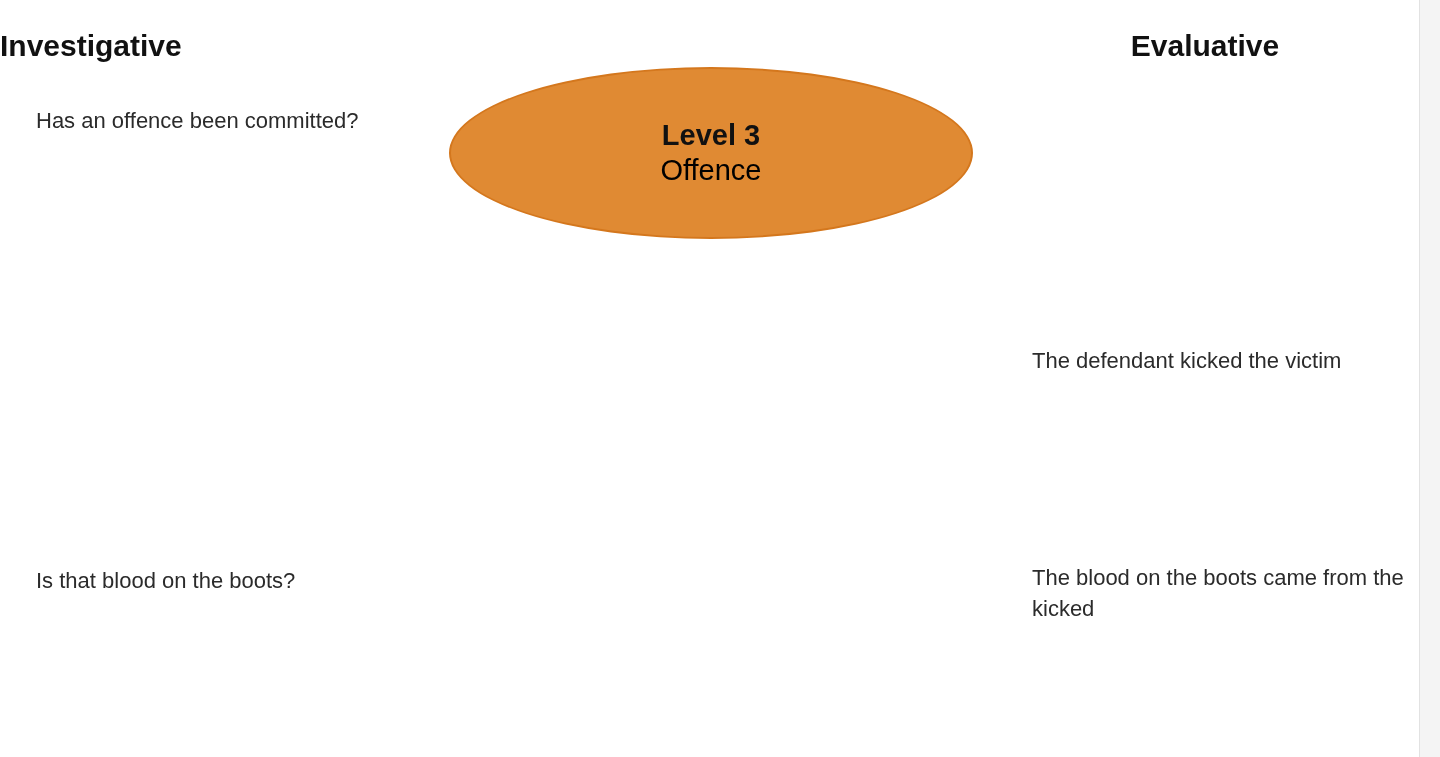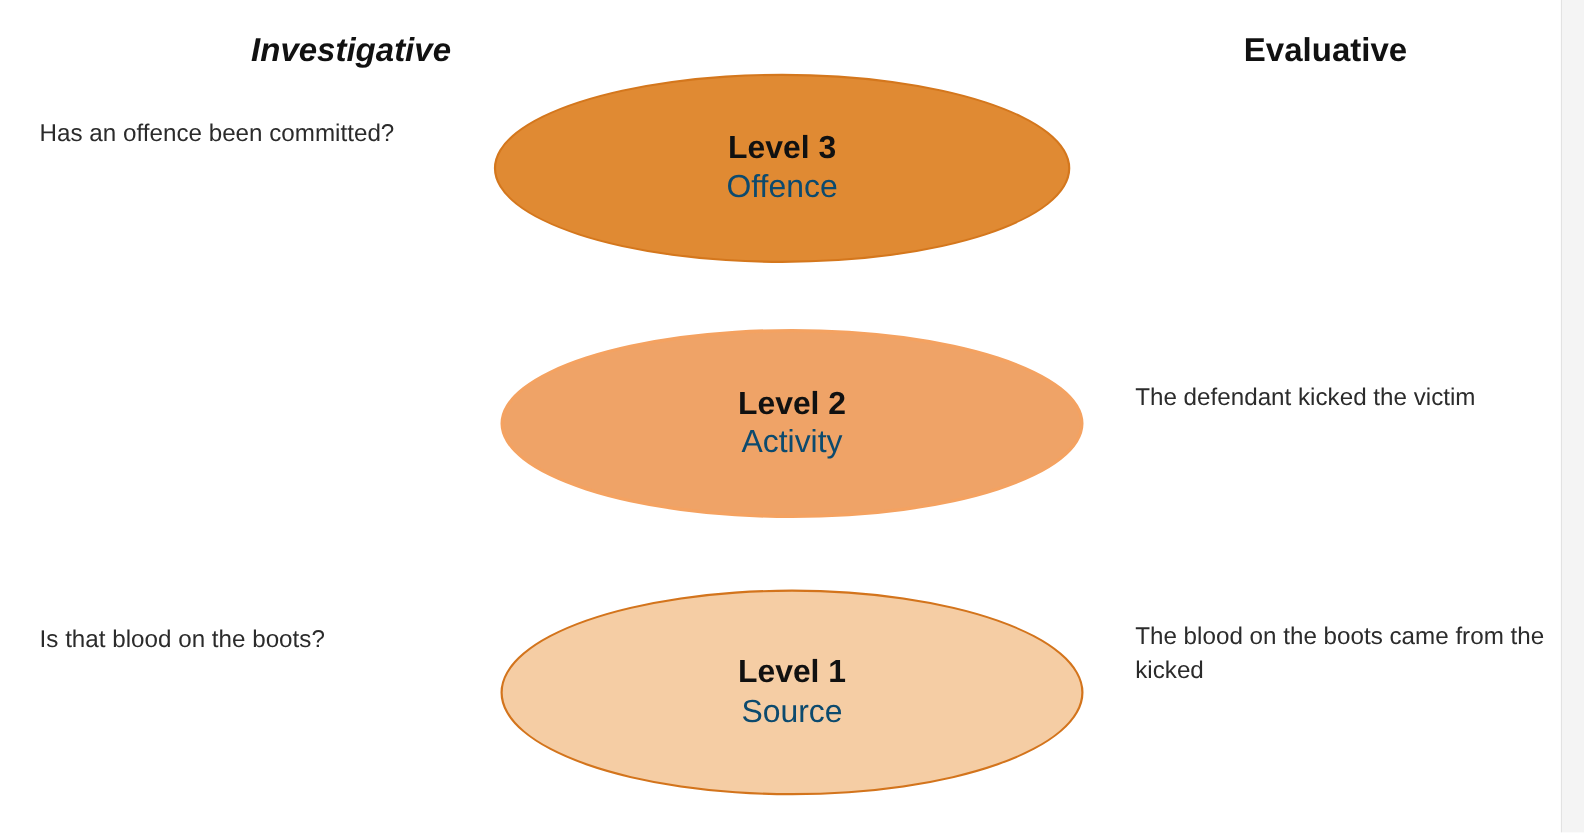--- a/index.html
+++ b/index.html
@@ -39,21 +39,21 @@
 
   
   .col-header {
     position: absolute;
     font-size: 30px;
     font-weight: bold;
     color: #111111;
     letter-spacing: 0px;
     white-space: nowrap;
   }
-  .col-header.left  { left: 0px;   top: 29px; width: 410px; text-align: right; font-style: italic; }
+  .col-header.left  { left: 0px;   top: 29px; width: 410px; text-align: left; }
   .col-header.right { left: 1010px; top: 29px; width: 390px; text-align: center; }
 
   
   .side-text {
     position: absolute;
     font-size: 22px;
     line-height: 1.43;
     color: #2b2b2b;
     font-weight: normal;
   }
@@ -80,21 +80,21 @@
   .ellipse .lvl {
     font-size: 29px;
     font-weight: bold;
     color: #111111;
     line-height: 1.22;
     margin: 0;
   }
   .ellipse .sub {
     font-size: 29px;
     font-weight: normal;
-    color: #0c4a6e;
+    color: #000000;
     line-height: 1.22;
     margin: 0;
     text-align: right;
   }
 
   
   #ellipse-level-3 {
     left: 449px;  top: 67px;
     width: 524px; height: 172px;
     background: #e08a33;
@@ -126,32 +126,24 @@
 
   <div class="side-text left tl-3">Has an offence been committed?</div>
 
   <div class="ellipse" id="ellipse-level-3">
     <div class="lvl">Level 3</div>
     <div class="sub">Offence</div>
   </div>
 
 
 
-  <div class="ellipse" id="ellipse-level-2">
-    <div class="lvl">Level 2</div>
-    <div class="sub">Activity</div>
-  </div>
 
   <div class="side-text left tl-1">Is that blood on the boots?</div>
 
   <div class="side-text right tr-2">The defendant kicked the victim</div>
 
-  <div class="ellipse" id="ellipse-level-1">
-    <div class="lvl">Level 1</div>
-    <div class="sub">Source</div>
-  </div>
 
   <div class="side-text right tr-1">The blood on the boots came from the kicked</div>
 
   <div class="right-rule"></div>
   <div class="right-gutter"></div>
 
 </div>
 
 </body></html>

